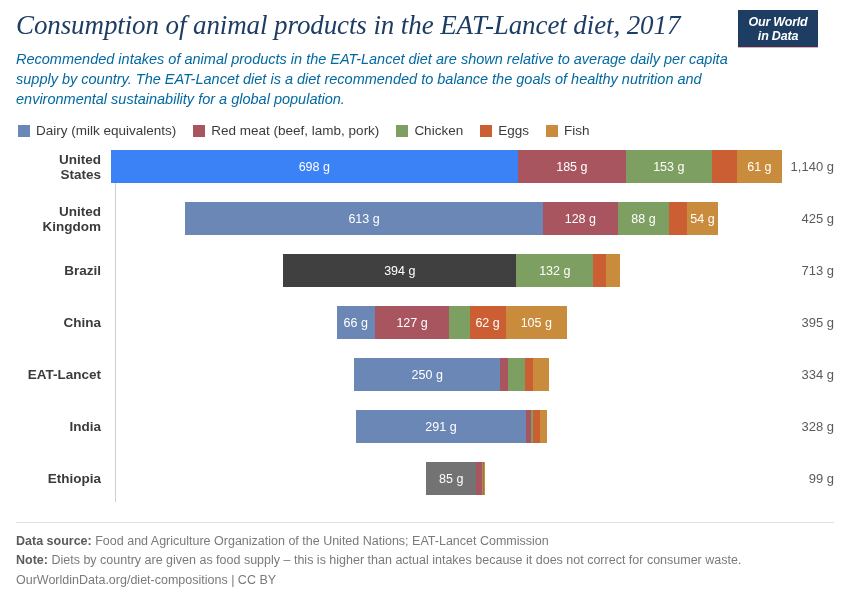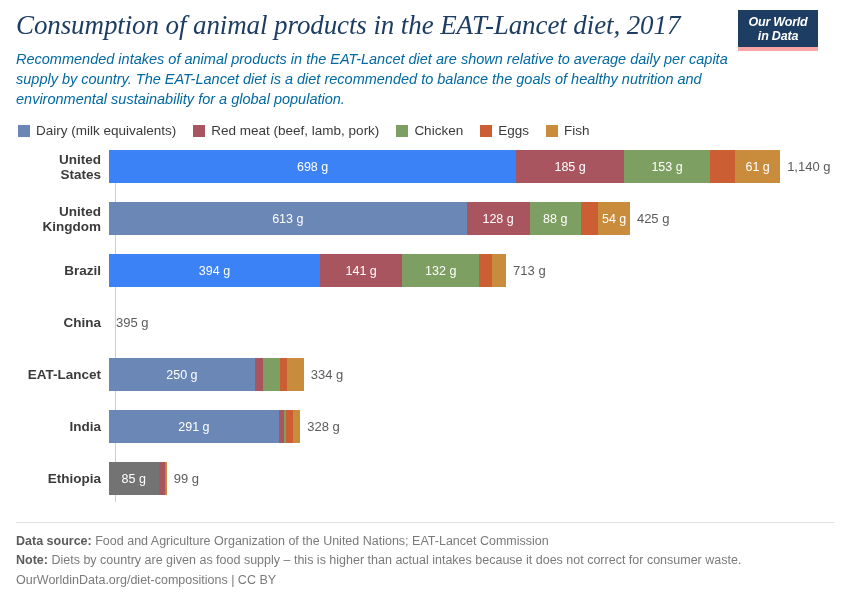--- a/index.html
+++ b/index.html
@@ -49,21 +49,21 @@
   }
   .owid-logo {
     position: absolute;
     right: 16px;
     top: 10px;
     width: 80px;
     background: #1d3d63;
     padding: 5px 2px 0 2px;
     box-sizing: border-box;
     text-align: center;
-    border-bottom: 4px solid #fca5a5;
+    border-bottom: 1px solid #fca5a5;
   }
   .owid-logo .l1, .owid-logo .l2 {
     display: block;
     color: #ffffff;
     font-size: 12.5px;
     font-weight: 700;
     line-height: 1.12;
     letter-spacing: -0.2px;
   }
   .owid-logo .l2 { padding-bottom: 4px; }
@@ -106,20 +106,21 @@
     bottom: 6px;
     width: 1px;
     background: #cfcfcf;
   }
   .row {
     position: relative;
     height: 33px;
     margin-bottom: 19px;
     display: flex;
     align-items: center;
+    justify-content: space-between;
   }
   .row-label {
     width: 93px;
     text-align: right;
     padding-right: 8px;
     font-size: 13.5px;
     font-weight: 700;
     color: #3b3b3b;
     box-sizing: border-box;
     flex: 0 0 auto;
@@ -225,52 +226,64 @@
             </div>
           </div>
           <div class="row-total">1,140 g</div>
         </div>
         <div class="row">
           <div class="row-label">United Kingdom</div>
           <div class="bar-wrap">
             <div class="seg" style="width: 357.583px; background: rgb(107, 135, 181);">
               <span class="seg-label">613 g</span>
             </div>
-            <div class="seg" style="width: 63px; background: rgb(168, 85, 96);">
+            <div class="seg" style="width: 75px; background: rgb(168, 85, 96);">
               <span class="seg-label">128 g</span>
             </div>
             <div class="seg" style="width: 51.3333px; background: rgb(126, 159, 98);">
               <span class="seg-label">88 g</span>
             </div>
             <div class="seg" style="width: 17.5px; background: rgb(204, 94, 51);"></div>
             <div class="seg" style="width: 31.5px; background: rgb(201, 139, 60);">
               <span class="seg-label">54 g</span>
             </div>
           </div>
           <div class="row-total">425 g</div>
         </div>
         <div class="row">
           <div class="row-label">Brazil</div>
           <div class="bar-wrap">
-            <div class="seg" style="width: 211px; background: #3b82f6;">
+            <div class="seg" style="width: 233px; background: #404040;">
               <span class="seg-label">394 g</span>
-            </div>
-            <div class="seg" style="width: 82.25px; background: rgb(168, 85, 96);">
-              <span class="seg-label">141 g</span>
             </div>
             <div class="seg" style="width: 77px; background: rgb(126, 159, 98);">
               <span class="seg-label">132 g</span>
             </div>
             <div class="seg" style="width: 12.25px; background: rgb(204, 94, 51);"></div>
             <div class="seg" style="width: 14.5833px; background: rgb(201, 139, 60);"></div>
           </div>
           <div class="row-total">713 g</div>
         </div>
         <div class="row">
           <div class="row-label">China</div>
+          <div class="bar-wrap">
+            <div class="seg" style="width: 38.5px; background: rgb(107, 135, 181);">
+              <span class="seg-label">66 g</span>
+            </div>
+            <div class="seg" style="width: 74.0833px; background: rgb(168, 85, 96);">
+              <span class="seg-label">127 g</span>
+            </div>
+            <div class="seg" style="width: 20.4167px; background: rgb(126, 159, 98);"></div>
+            <div class="seg" style="width: 36.1667px; background: rgb(204, 94, 51);">
+              <span class="seg-label">62 g</span>
+            </div>
+            <div class="seg" style="width: 61.25px; background: rgb(201, 139, 60);">
+              <span class="seg-label">105 g</span>
+            </div>
+          </div>
           <div class="row-total">395 g</div>
         </div>
         <div class="row">
           <div class="row-label">EAT-Lancet</div>
           <div class="bar-wrap">
             <div class="seg" style="width: 145.833px; background: rgb(107, 135, 181);">
               <span class="seg-label">250 g</span>
             </div>
             <div class="seg" style="width: 8.16667px; background: rgb(168, 85, 96);"></div>
             <div class="seg" style="width: 16.9167px; background: rgb(126, 159, 98);"></div>

